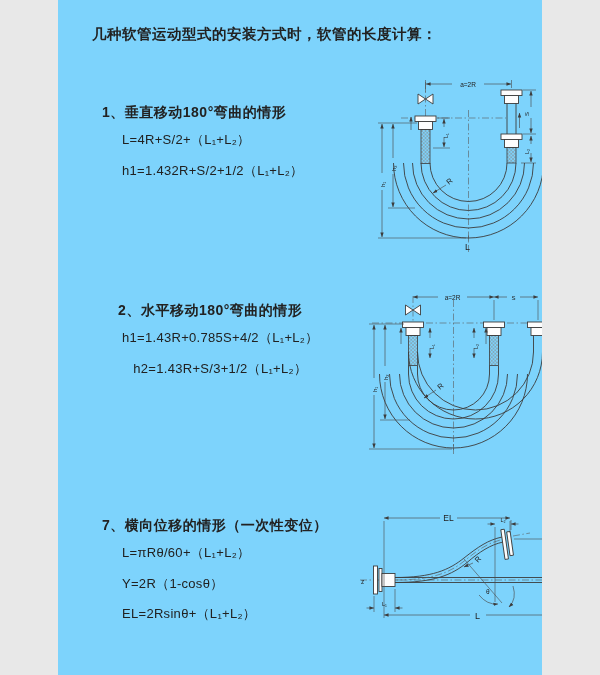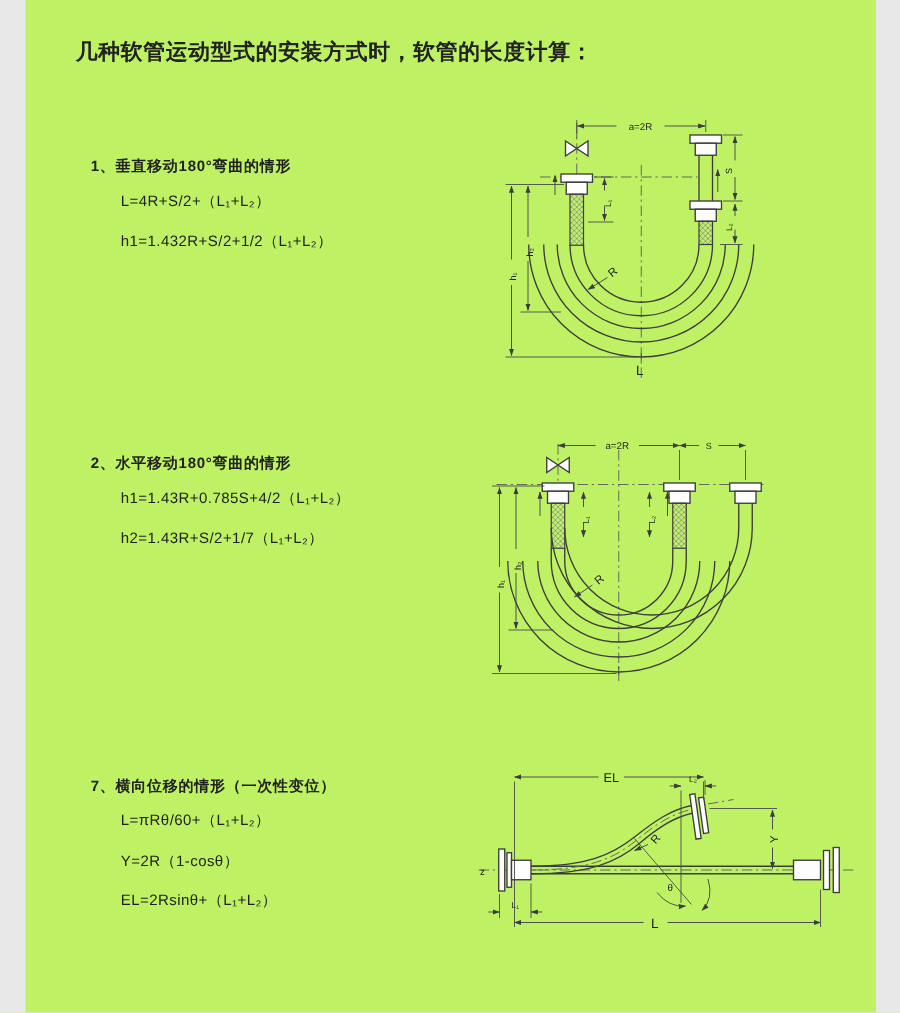--- a/index.html
+++ b/index.html
@@ -1,28 +1,28 @@
 <!DOCTYPE html>
 <html><head>
 <meta charset="utf-8">
 <style>
   html,body{margin:0;padding:0;background:#e8e8e8;}
   .page{
-    position:relative;width:567px;height:675px;background:#bef264;
+    position:relative;width:484px;height:675px;background:#7dd3fc;
     font-family:"Liberation Sans","DejaVu Sans",sans-serif;color:#1c1c1c;
     overflow:hidden;margin:0 auto;
   }
   .title{
     position:absolute;left:34px;top:25px;font-size:14.5px;font-weight:600;
     letter-spacing:0.5px;color:#222;
   }
   .section{position:absolute;left:44px;}
-  .sec-heading{font-size:10px;font-weight:600;color:#222;letter-spacing:0.5px;}
+  .sec-heading{font-size:14px;font-weight:600;color:#222;letter-spacing:0.5px;}
   .formulas{margin-top:9px;padding-left:20px;}
-  .formula{font-size:10px;font-weight:400;color:#212121;margin-bottom:12.5px;letter-spacing:0.3px;}
+  .formula{font-size:13px;font-weight:400;color:#212121;margin-bottom:12.5px;letter-spacing:0.3px;}
   .diagram{position:absolute;}
   svg text{font-family:"Liberation Sans","DejaVu Sans",sans-serif;fill:#222;}
   .geo{stroke:#3c3c3c;stroke-width:0.9;fill:none;}
   .geof{stroke:#3c3c3c;stroke-width:0.9;fill:#fdfdfd;}
   .braid{stroke:#3c3c3c;stroke-width:0.8;fill:url(#hatch);}
   .dim{stroke:#4a4a4a;stroke-width:0.65;fill:none;}
   .cline{stroke:#5a5a5a;stroke-width:0.6;fill:none;stroke-dasharray:7 2.5 1.5 2.5;}
   .thin{stroke:#4a4a4a;stroke-width:0.6;fill:none;}
 </style>
 </head>
@@ -33,25 +33,25 @@
   <div class="title">几种软管运动型式的安装方式时，软管的长度计算：</div>
 
   <div class="section" style="top:104px;">
     <div class="sec-heading">1、垂直移动180°弯曲的情形</div>
     <div class="formulas">
       <div class="formula">L=4R+S/2+（L₁+L₂）</div>
       <div class="formula">h1=1.432R+S/2+1/2（L₁+L₂）</div>
     </div>
   </div>
 
-  <div class="section" style="top:302px;">
+  <div class="section" style="top:302px;text-align:center;">
     <div class="sec-heading">2、水平移动180°弯曲的情形</div>
     <div class="formulas">
       <div class="formula">h1=1.43R+0.785S+4/2（L₁+L₂）</div>
-      <div class="formula">h2=1.43R+S/2+1/7（L₁+L₂）</div>
+      <div class="formula">h2=1.43R+S/3+1/2（L₁+L₂）</div>
     </div>
   </div>
 
   <div class="section" style="top:517px;">
     <div class="sec-heading">7、横向位移的情形（一次性变位）</div>
     <div class="formulas">
       <div class="formula">L=πRθ/60+（L₁+L₂）</div>
       <div class="formula">Y=2R（1-cosθ）</div>
       <div class="formula">EL=2Rsinθ+（L₁+L₂）</div>
     </div>

